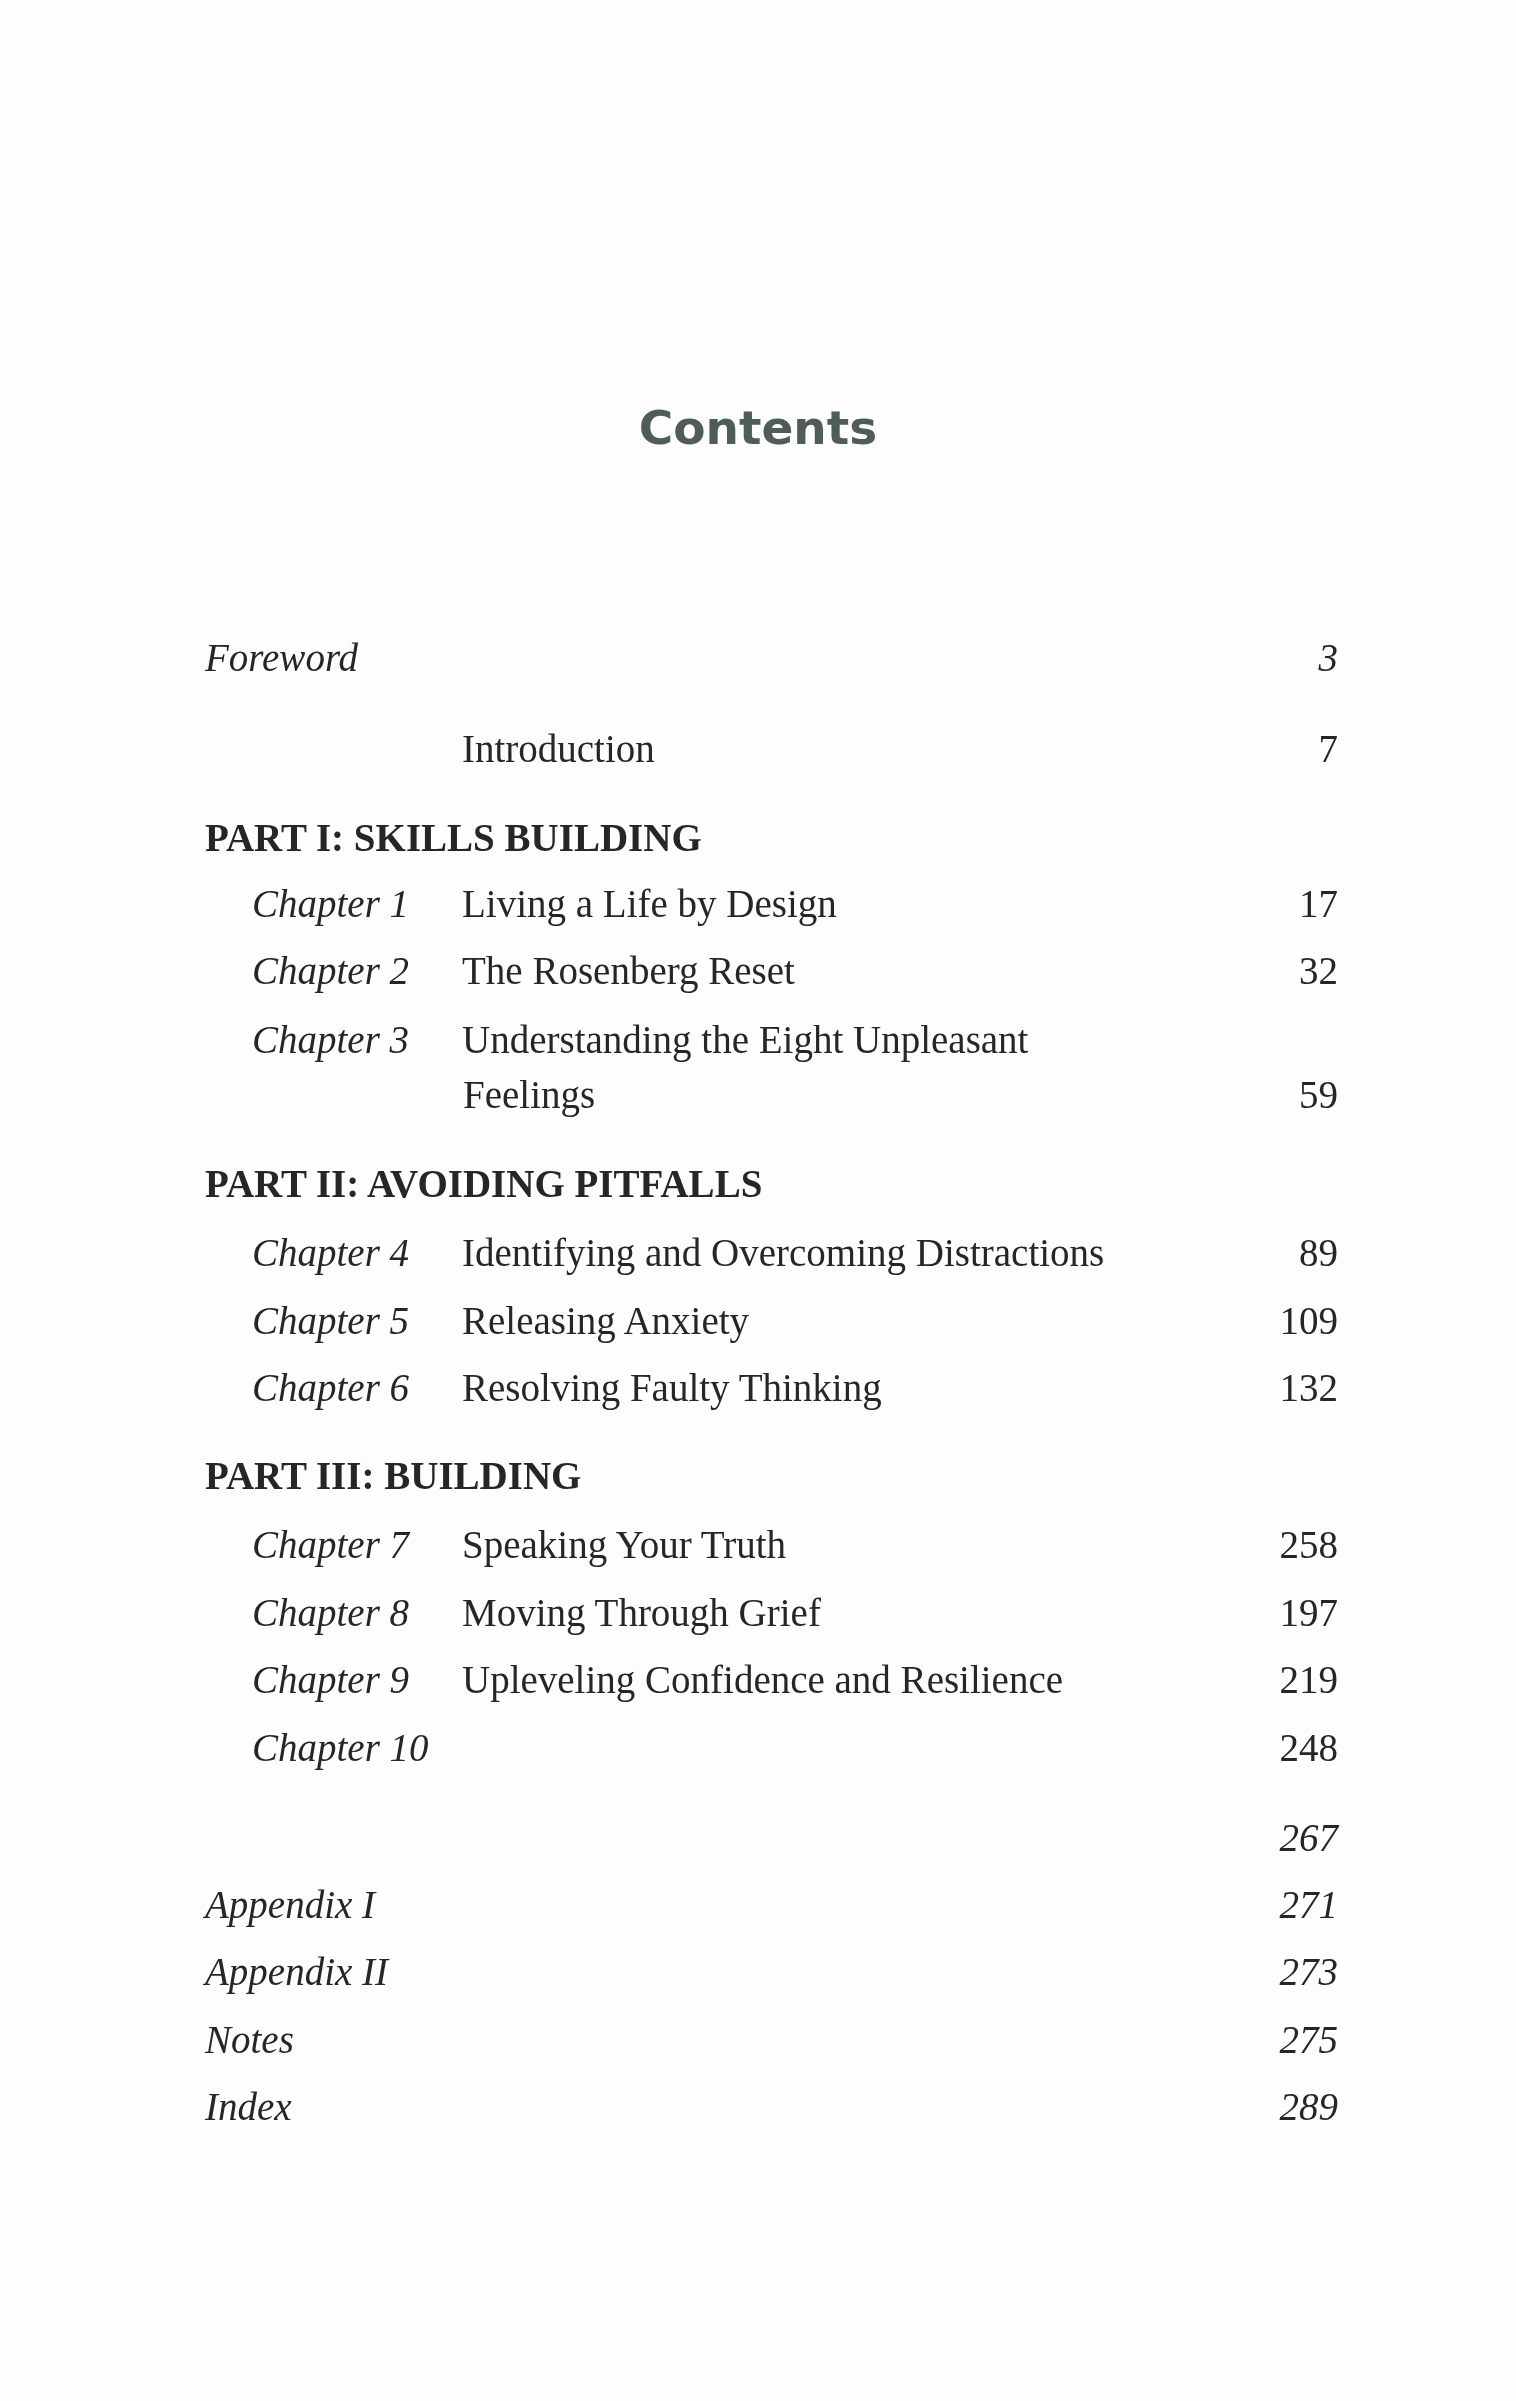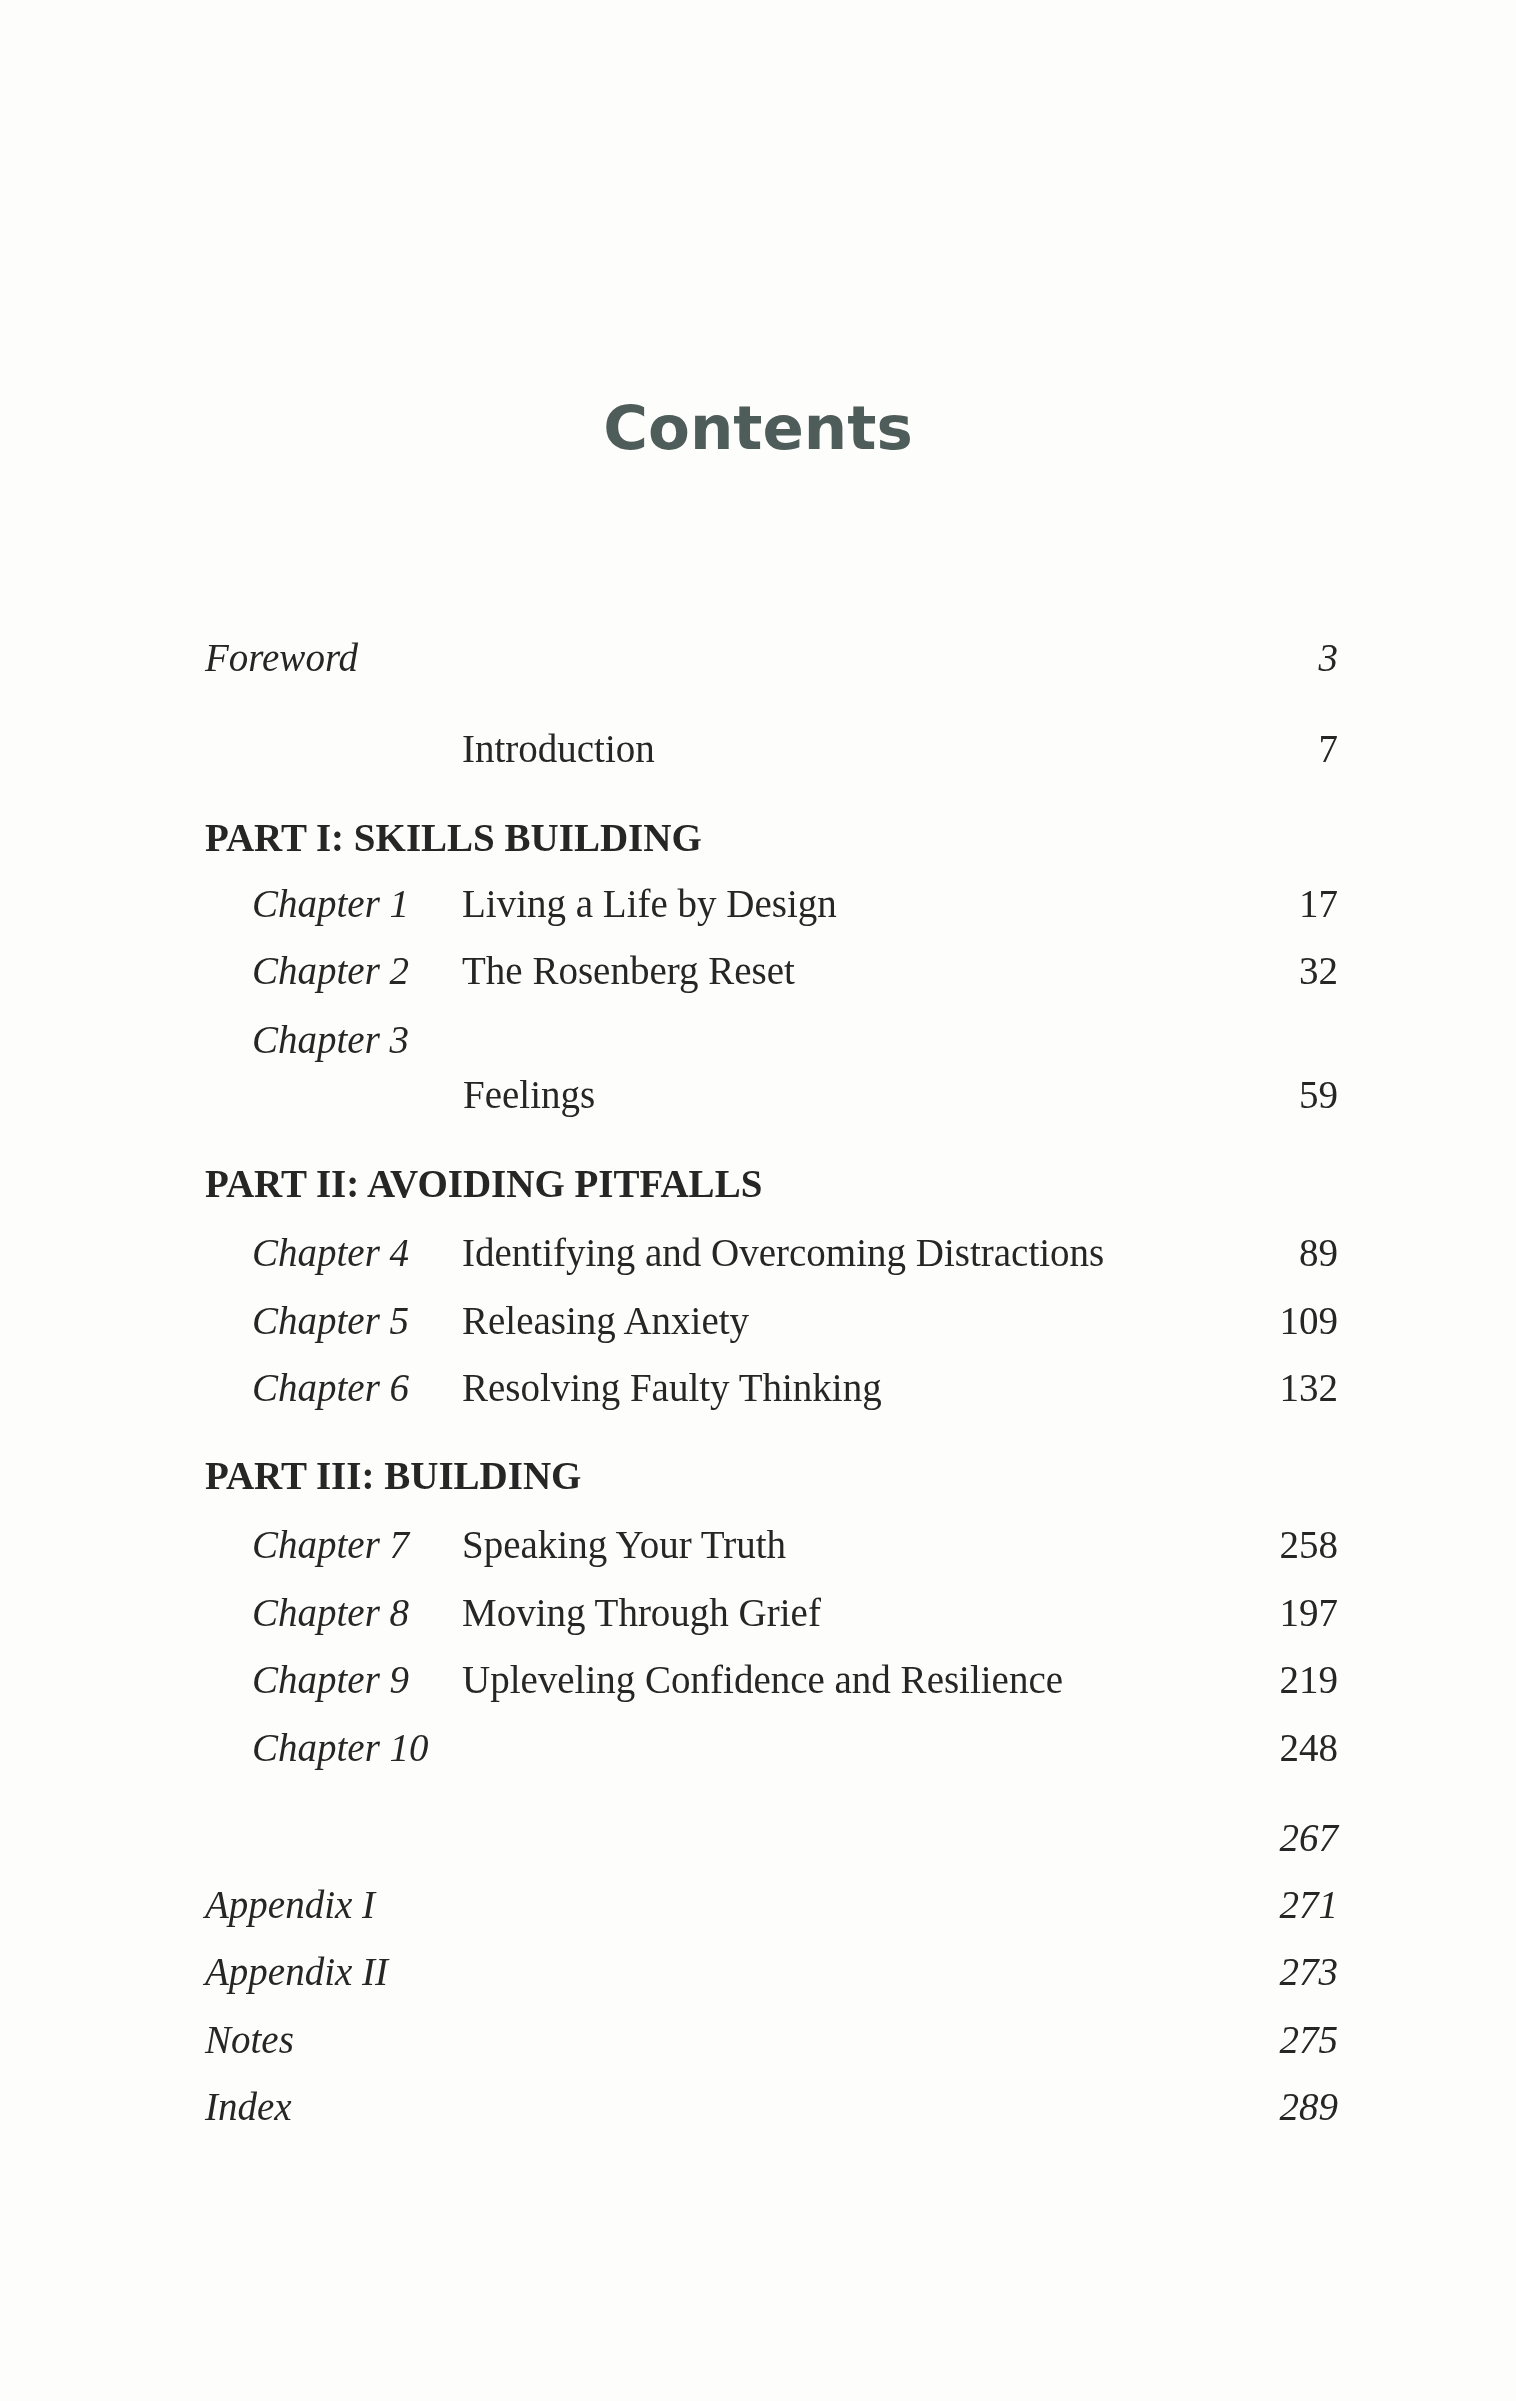--- a/index.html
+++ b/index.html
@@ -3,21 +3,21 @@
 <meta charset="utf-8">
 <style>
   html, body { margin:0; padding:0; }
   body {
     width:1516px; height:2401px; background:#fdfdfb; position:relative; overflow:hidden;
     font-family: "Liberation Serif", "DejaVu Serif", serif; color:#262626;
   }
   .title {
     position:absolute; left:0; width:1516px; top:383px; text-align:center;
     font-family:"DejaVu Sans", "Liberation Sans", sans-serif; font-weight:bold;
-    font-size:61px; color:#4e5d5a; letter-spacing:0px; line-height:89px;
+    font-size:47px; color:#4e5d5a; letter-spacing:0px; line-height:89px;
   }
   .row { position:absolute; left:12px; width:1516px; height:54px; font-size:39px; line-height:54px; }
   .row span { position:absolute; top:0; white-space:nowrap; }
   .front { left:193px; font-style:italic; }
   .label { left:240px; font-style:italic; }
   .ctitle { left:450px; }
   .page { right:190px; text-align:right; }
   .page.it { font-style:italic; }
   .part { left:193px; font-weight:bold; font-size:39px; letter-spacing:0px; }
 </style>
@@ -44,20 +44,21 @@
   <span class="ctitle">Living a Life by Design</span>
   <span class="page">17</span>
 </div>
 <div class="row" style="top:944px">
   <span class="label">Chapter 2</span>
   <span class="ctitle">The Rosenberg Reset</span>
   <span class="page">32</span>
 </div>
 <div class="row" style="top:1013px">
   <span class="label">Chapter 3</span>
+  <span class="ctitle">Understanding the Eight Unpleasant</span>
 </div>
 <div class="row" style="top:1068px">
   <span class="ctitle" style="left:451px">Feelings</span>
   <span class="page">59</span>
 </div>
 
 <div class="row" style="top:1157px">
   <span class="part">PART II: AVOIDING PITFALLS</span>
 </div>
 <div class="row" style="top:1226px">

